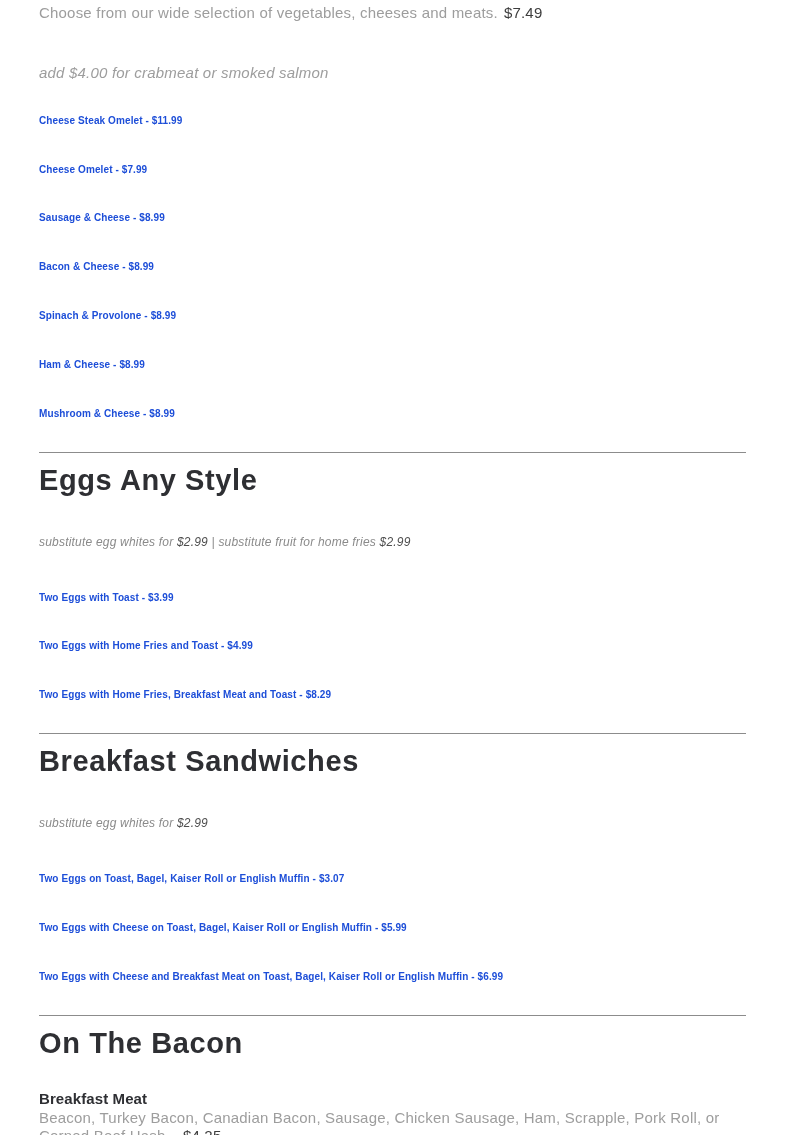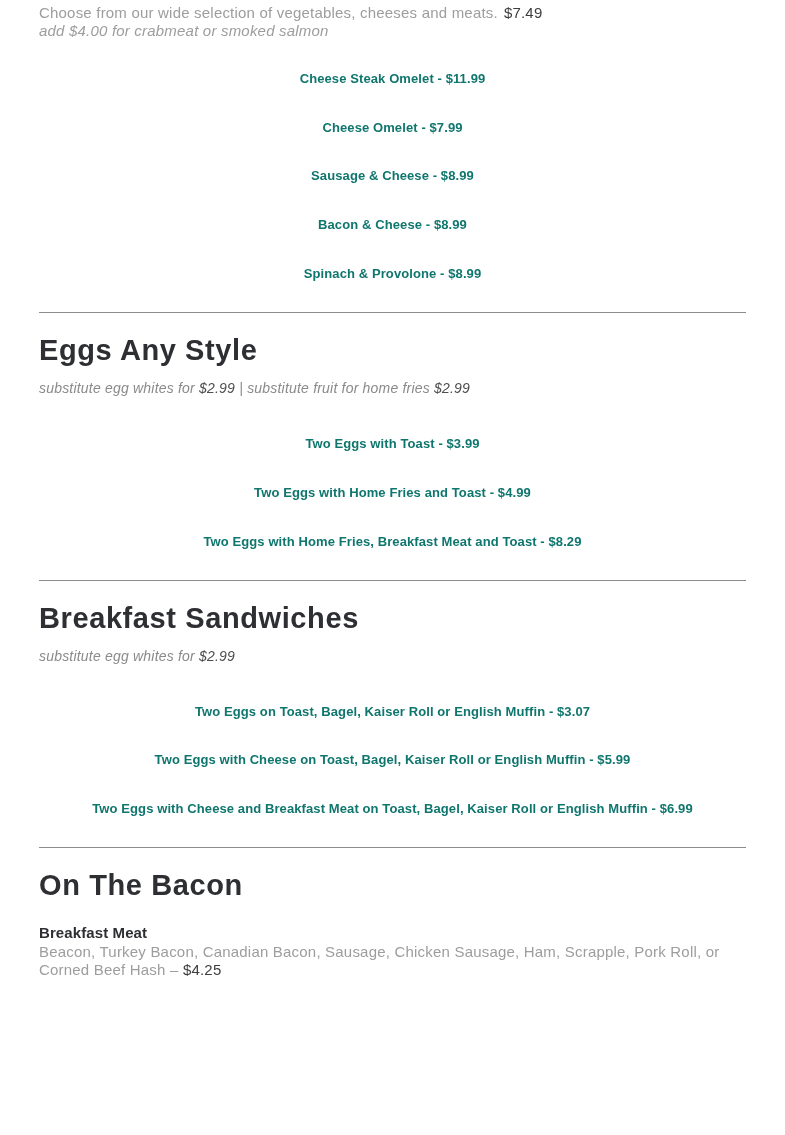--- a/index.html
+++ b/index.html
@@ -21,65 +21,65 @@
   .intro-line .intro-price {
     color: #3d3d3d;
     margin-left: 6px;
   }
   .intro-note {
     font-size: 15px;
     line-height: 18px;
     font-style: italic;
     color: #9d9d9d;
     letter-spacing: 0.2px;
+    margin-top: 42px;
   }
   .menu-item {
-    font-size: 13px;
+    font-size: 10px;
     line-height: 20px;
     font-weight: 700;
-    color: #0f766e;
+    color: #1d4ed8;
     margin-top: 28.8px;
     white-space: nowrap;
     letter-spacing: 0.1px;
-    text-align: center;
   }
   .menu-item.first-item {
     margin-top: 36px;
   }
   hr.divider {
     border: none;
     border-top: 1px solid #8c8c8c;
     margin: 28px 0 0 0;
     height: 0;
   }
   h2.section-title {
     font-size: 29px;
     line-height: 40px;
     font-weight: 700;
     color: #2e2f33;
-    margin: 17px 0 0 0;
+    margin: 7px 0 0 0;
     letter-spacing: 0.6px;
   }
   .section-sub {
-    font-size: 14px;
+    font-size: 12px;
     line-height: 20px;
     font-style: italic;
     color: #8a8a8a;
-    margin: 8px 0 0 0;
+    margin: 32px 0 0 0;
     letter-spacing: 0.2px;
   }
   .section-sub .sub-price {
     color: #4d4d4d;
   }
   .side-item-name {
     font-size: 15px;
     line-height: 20px;
     font-weight: 700;
     color: #2e2f33;
-    margin-top: 18px;
+    margin-top: 26px;
     letter-spacing: 0.1px;
   }
   .side-item-desc {
     font-size: 15px;
     line-height: 18px;
     color: #9d9d9d;
     letter-spacing: 0.2px;
     margin: 0;
   }
   .side-item-desc .side-price {
@@ -92,20 +92,22 @@
 <div class="page">
 
   <div class="intro-line"><span>Choose from our wide selection of vegetables, cheeses and meats.</span><span class="intro-price">$7.49</span></div>
   <div class="intro-note">add $4.00 for crabmeat or smoked salmon</div>
 
   <div class="menu-item">Cheese Steak Omelet - $11.99</div>
   <div class="menu-item">Cheese Omelet - $7.99</div>
   <div class="menu-item">Sausage &amp; Cheese - $8.99</div>
   <div class="menu-item">Bacon &amp; Cheese - $8.99</div>
   <div class="menu-item">Spinach &amp; Provolone - $8.99</div>
+  <div class="menu-item">Ham &amp; Cheese - $8.99</div>
+  <div class="menu-item">Mushroom &amp; Cheese - $8.99</div>
 
   <hr class="divider">
 
   <h2 class="section-title">Eggs Any Style</h2>
   <p class="section-sub"><span>substitute egg whites for </span><span class="sub-price">$2.99</span><span> | </span><span>substitute fruit for home fries </span><span class="sub-price">$2.99</span></p>
 
   <div class="menu-item first-item">Two Eggs with Toast - $3.99</div>
   <div class="menu-item">Two Eggs with Home Fries and Toast - $4.99</div>
   <div class="menu-item">Two Eggs with Home Fries, Breakfast Meat and Toast - $8.29</div>
 

